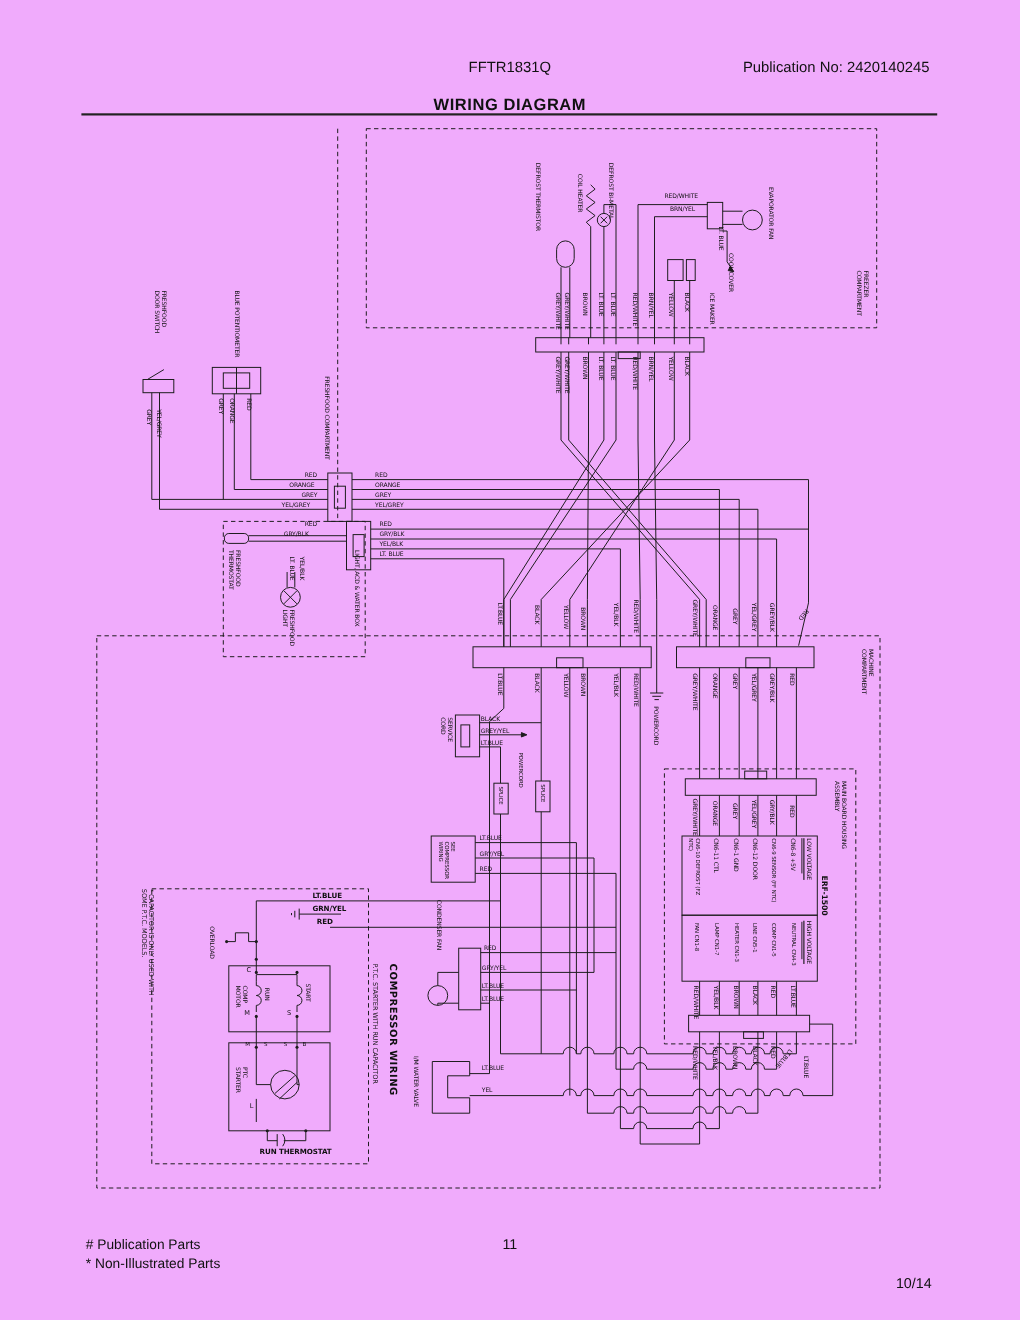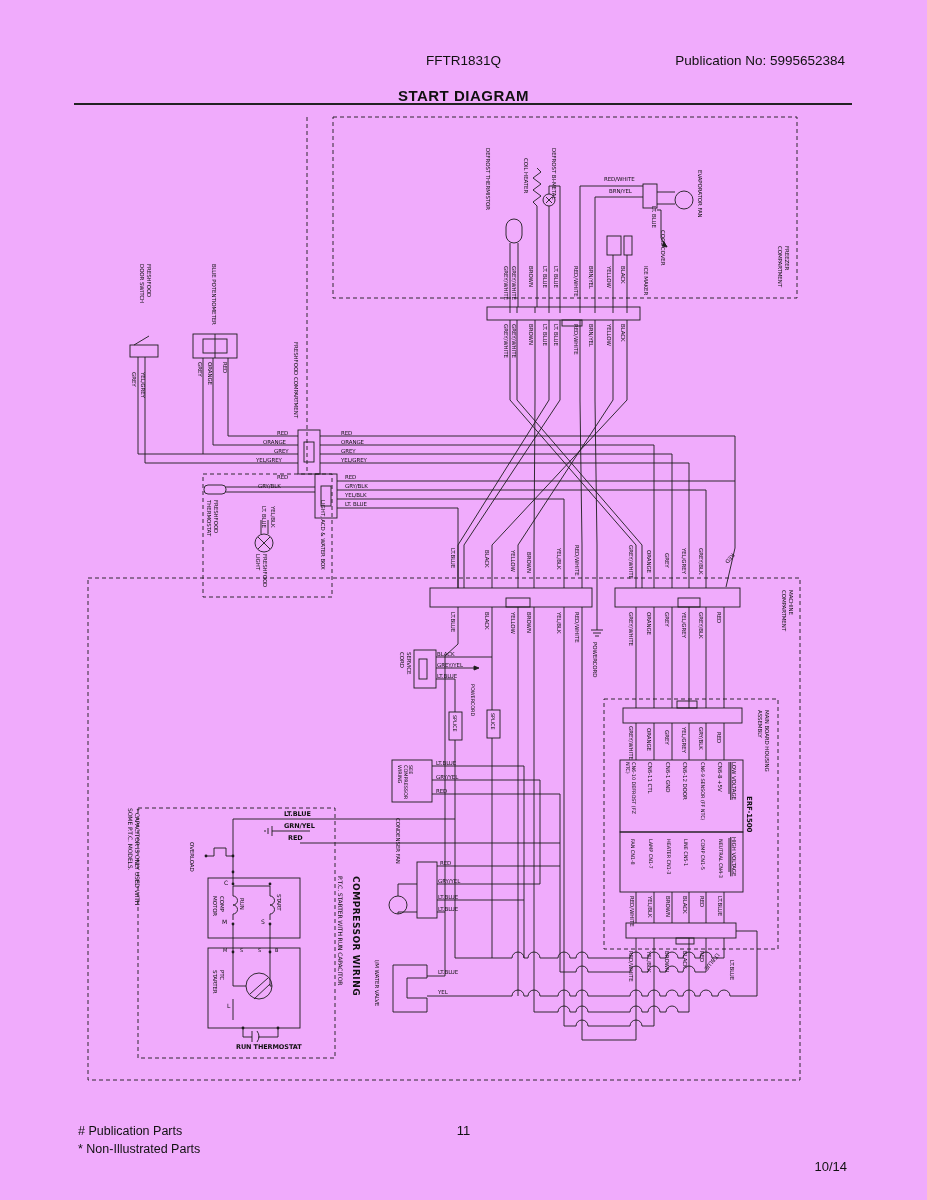--- a/index.html
+++ b/index.html
@@ -20,22 +20,22 @@
   .lbl.d{writing-mode:vertical-rl;transform:rotate(40deg);transform-origin:top left;}
   .lbl.u{text-decoration:underline;}
   .lbl.big{font-size:9px;font-weight:700;letter-spacing:.5px;}
   .lbl.med{font-size:6.5px;font-weight:700;}
 </style>
 </head>
 <body>
 
 <div class="page">
   <div class="hdr-model">FFTR1831Q</div>
-  <div class="hdr-pub">Publication No:  5995652384</div>
-  <div class="title">START DIAGRAM</div>
+  <div class="hdr-pub">Publication No:  2420140245</div>
+  <div class="title">WIRING DIAGRAM</div>
   <div class="rule"></div>
 
   <div id="diagram">
     <svg id="wires" width="927" height="1200" viewBox="0 0 927 1200">
       <g fill="none" stroke="#1c1c1c" stroke-width="0.9">
 
         <g stroke-dasharray="4 3">
           <rect x="333" y="117" width="464" height="181"></rect>
           <rect x="88" y="578" width="712" height="502"></rect>
           <path d="M307,117V474"></path>

